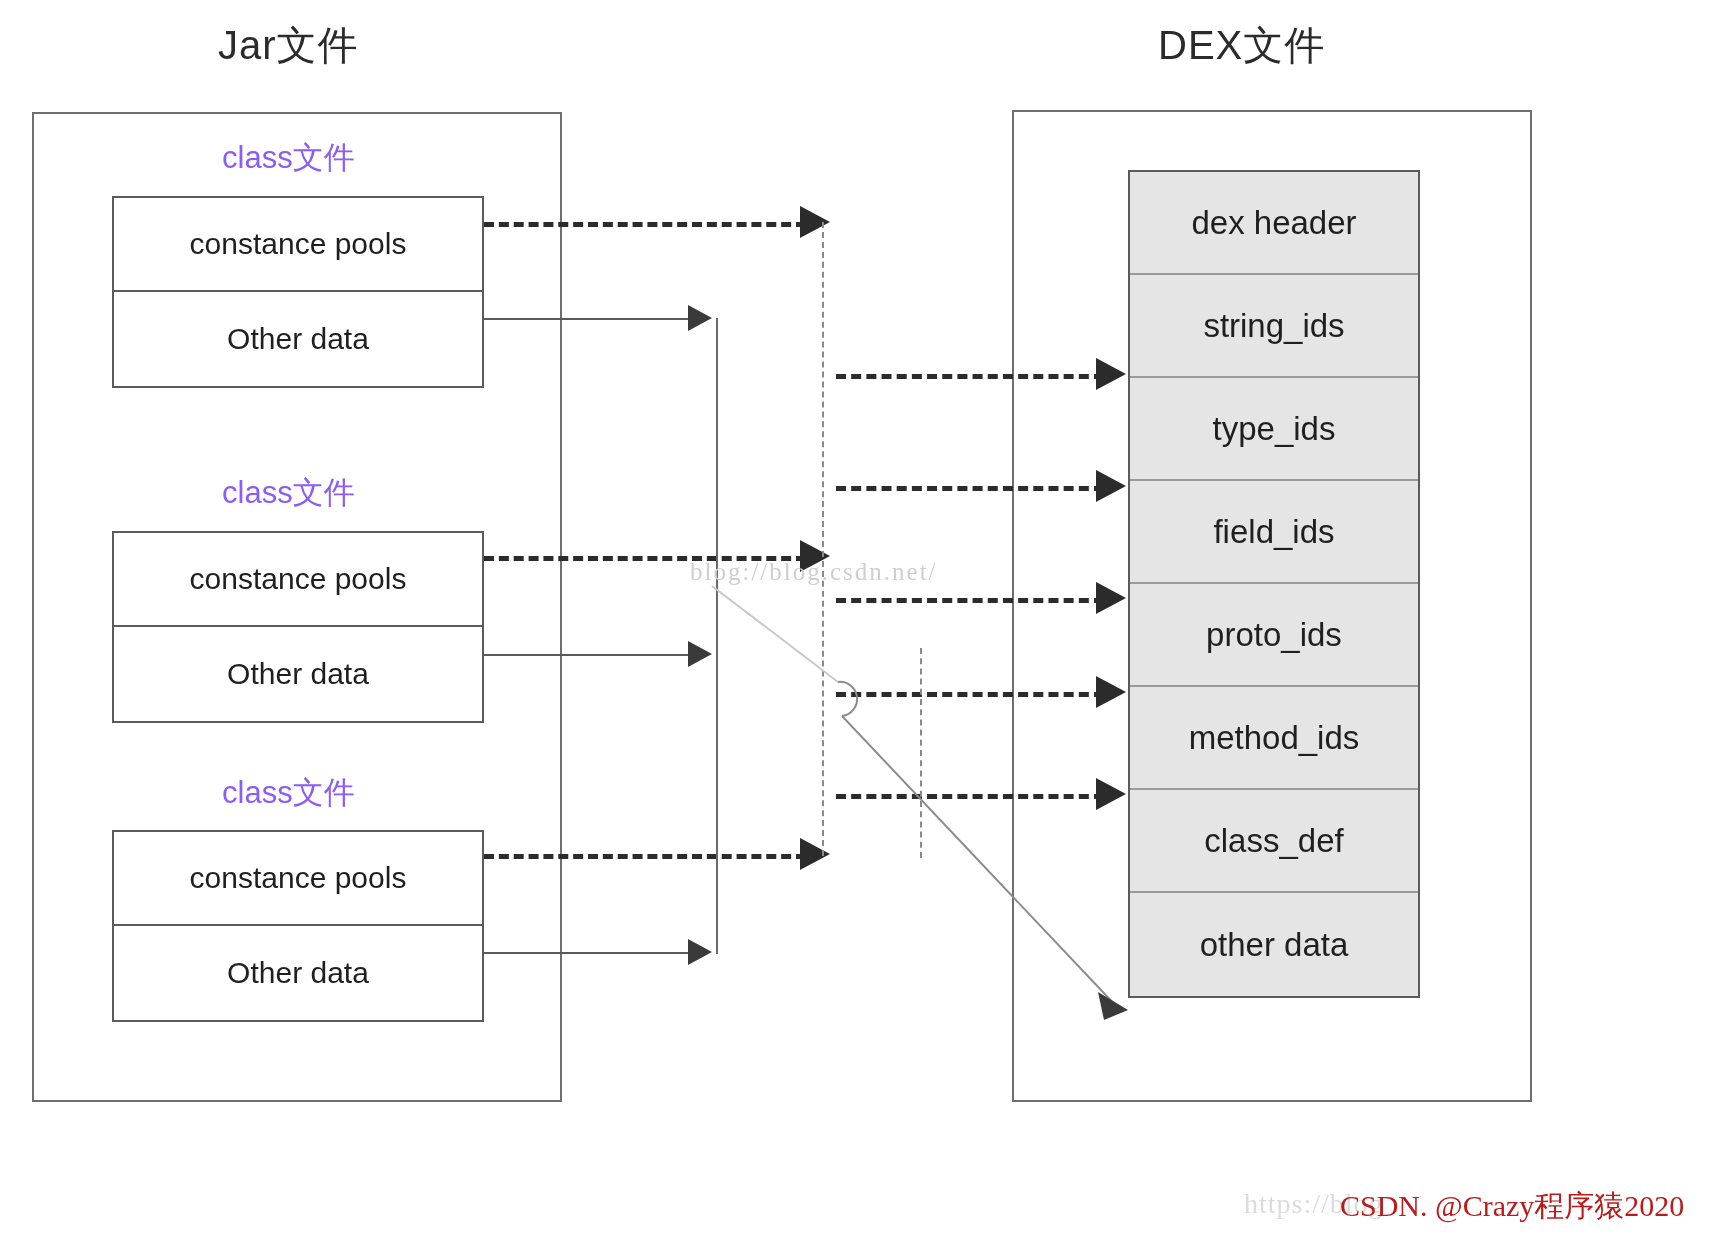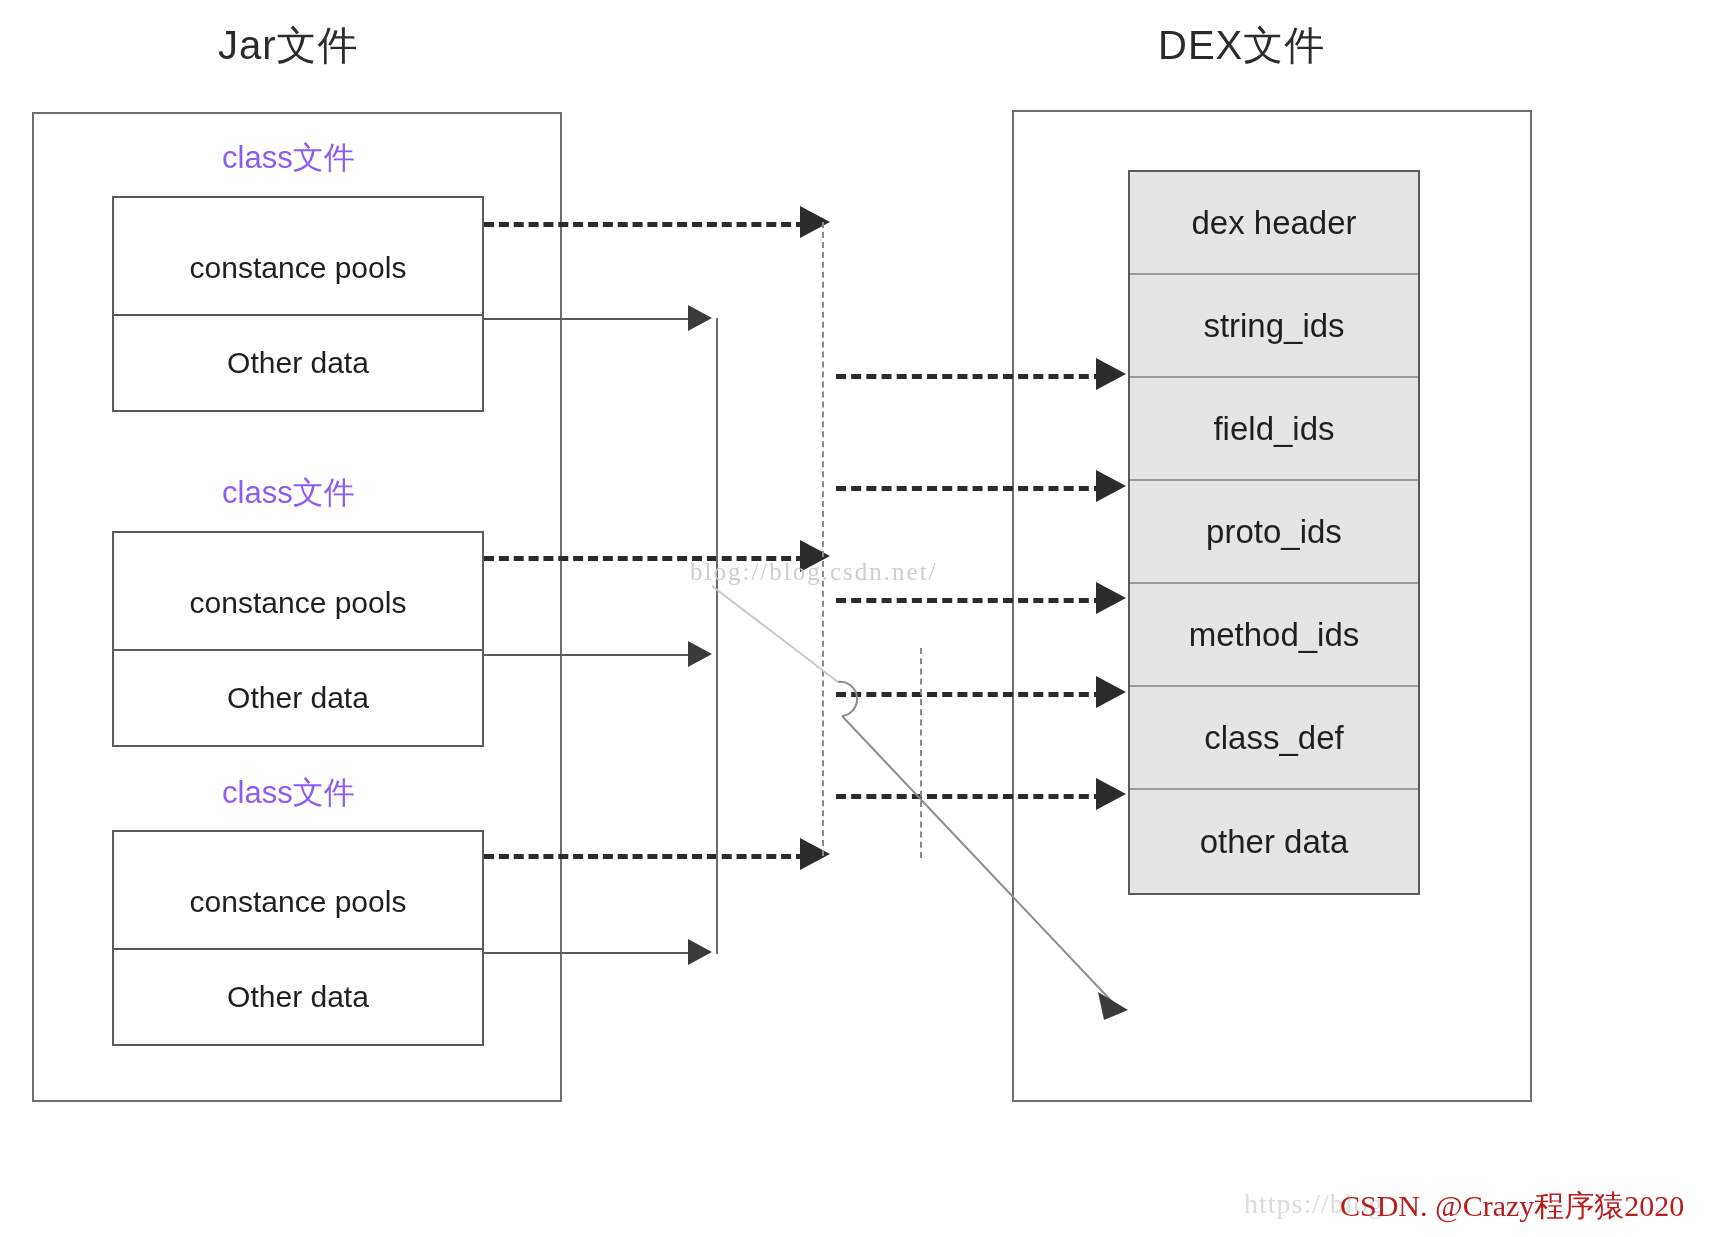--- a/index.html
+++ b/index.html
@@ -52,21 +52,21 @@
   .class-row{
     height:94px;
     display:flex;
     align-items:center;
     justify-content:center;
     font-size:30px;
     color:#1f1f1f;
     box-sizing:border-box;
     white-space:nowrap;
   }
-  .class-row.first{border-bottom:2px solid #5b5b5b;margin-top:24px;}
+  .class-row.first{border-bottom:2px solid #5b5b5b;}
 
   
   #dex-sections{
     position:absolute;
     left:1128px;
     top:170px;
     width:292px;
     border:2px solid #5b5b5b;
     box-sizing:border-box;
     background:#e5e5e5;
@@ -173,20 +173,21 @@
   <div class="class-box" style="top:830px;">
     <div class="class-row first">constance pools</div>
     <div class="class-row">Other data</div>
   </div>
 
   <div class="outer-box" id="dex-box"></div>
 
   <div id="dex-sections">
     <div class="dex-row">dex header</div>
     <div class="dex-row">string_ids</div>
+    <div class="dex-row">type_ids</div>
     <div class="dex-row">field_ids</div>
     <div class="dex-row">proto_ids</div>
     <div class="dex-row">method_ids</div>
     <div class="dex-row">class_def</div>
     <div class="dex-row">other data</div>
   </div>
 
   <div class="hline-dash" style="left:484px;top:222px;width:322px;"></div>
   <div class="arrowhead" style="left:800px;top:206px;"></div>
 

